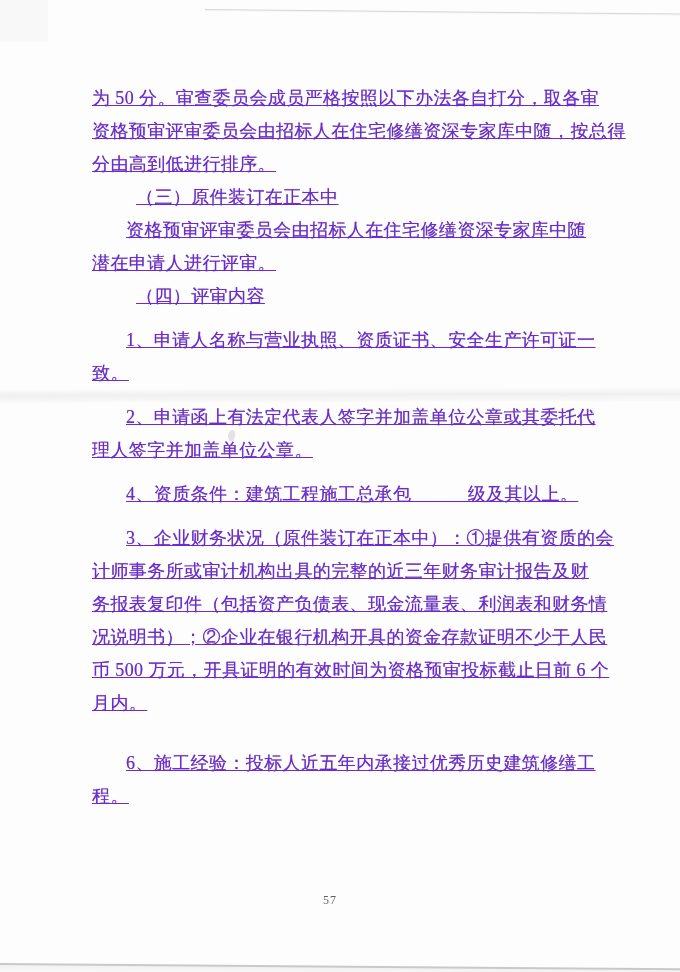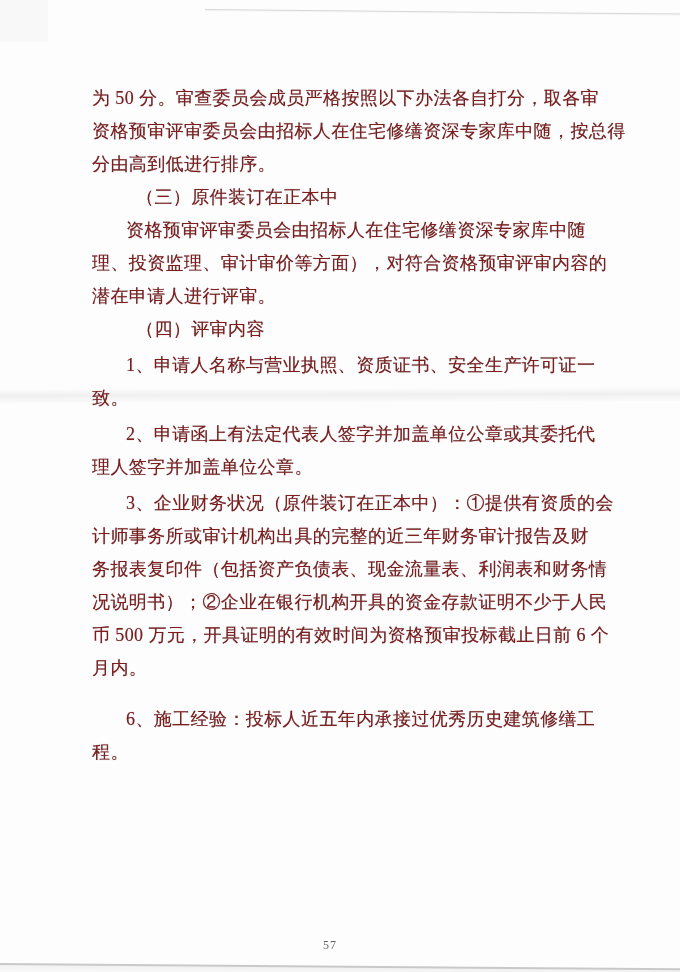--- a/index.html
+++ b/index.html
@@ -24,35 +24,35 @@
     left: 92px;
     top: 82px;
     width: 505px;
     color: #3f3f47;
     font-size: 18px;
     line-height: 33px;
     letter-spacing: 0.4px;
     text-shadow: 0 0 0.7px rgba(70,70,80,0.65);
   }
   .block { margin: 0; }
-  .block.item { margin-top: 3px; }
-  .block.extra-gap { margin-top: 18px; }
+  .block.item { margin-top: 11px; }
+  .block.extra-gap { margin-top: 27px; }
   .line {
     white-space: nowrap;
     height: 33px;
   }
   .continuation .line.first { padding-left: 0; }
   .heading .line.first { padding-left: 44px; }
   .paragraph .line.first { padding-left: 34px; }
   .item .line.first { padding-left: 34px; }
 
   
   .page-number {
     position: absolute;
-    top: 938px;
+    top: 893px;
     left: 0;
     width: 660px;
     text-align: center;
     font-size: 12px;
     color: #63636a;
     letter-spacing: 1px;
   }
 
   
   .artifact { position: absolute; pointer-events: none; }
@@ -117,44 +117,46 @@
 
 <div class="page">
 
   <div class="artifact scan-corner-topleft"></div>
   <div class="artifact scan-line-top"></div>
   <div class="artifact scan-band-mid"></div>
   <div class="artifact scan-smudge"></div>
   <div class="artifact scan-edge-bottom"></div>
   <div class="artifact scan-line-bottom"></div>
 
-  <div class="doc-body" style="color: #7f1d1d;">
+  <div class="doc-body" style="color: #6d28d9; text-decoration: underline;">
       <div class="block continuation">
         <div class="line first">为 50 分。审查委员会成员严格按照以下办法各自打分，取各审</div>
         <div class="line">资格预审评审委员会由招标人在住宅修缮资深专家库中随，按总得</div>
         <div class="line">分由高到低进行排序。</div>
       </div>
       <div class="block heading">
         <div class="line first">（三）原件装订在正本中</div>
       </div>
       <div class="block paragraph">
         <div class="line first">资格预审评审委员会由招标人在住宅修缮资深专家库中随</div>
-        <div class="line">理、投资监理、审计审价等方面），对符合资格预审评审内容的</div>
         <div class="line">潜在申请人进行评审。</div>
       </div>
       <div class="block heading">
         <div class="line first">（四）评审内容</div>
       </div>
       <div class="block item">
         <div class="line first">1、申请人名称与营业执照、资质证书、安全生产许可证一</div>
         <div class="line">致。</div>
       </div>
       <div class="block item">
         <div class="line first">2、申请函上有法定代表人签字并加盖单位公章或其委托代</div>
         <div class="line">理人签字并加盖单位公章。</div>
+      </div>
+      <div class="block item">
+        <div class="line first">4、资质条件：建筑工程施工总承包______级及其以上。</div>
       </div>
       <div class="block item">
         <div class="line first">3、企业财务状况（原件装订在正本中）：①提供有资质的会</div>
         <div class="line">计师事务所或审计机构出具的完整的近三年财务审计报告及财</div>
         <div class="line">务报表复印件（包括资产负债表、现金流量表、利润表和财务情</div>
         <div class="line">况说明书）；②企业在银行机构开具的资金存款证明不少于人民</div>
         <div class="line">币 500 万元，开具证明的有效时间为资格预审投标截止日前 6 个</div>
         <div class="line">月内。</div>
       </div>
       <div class="block item extra-gap">

